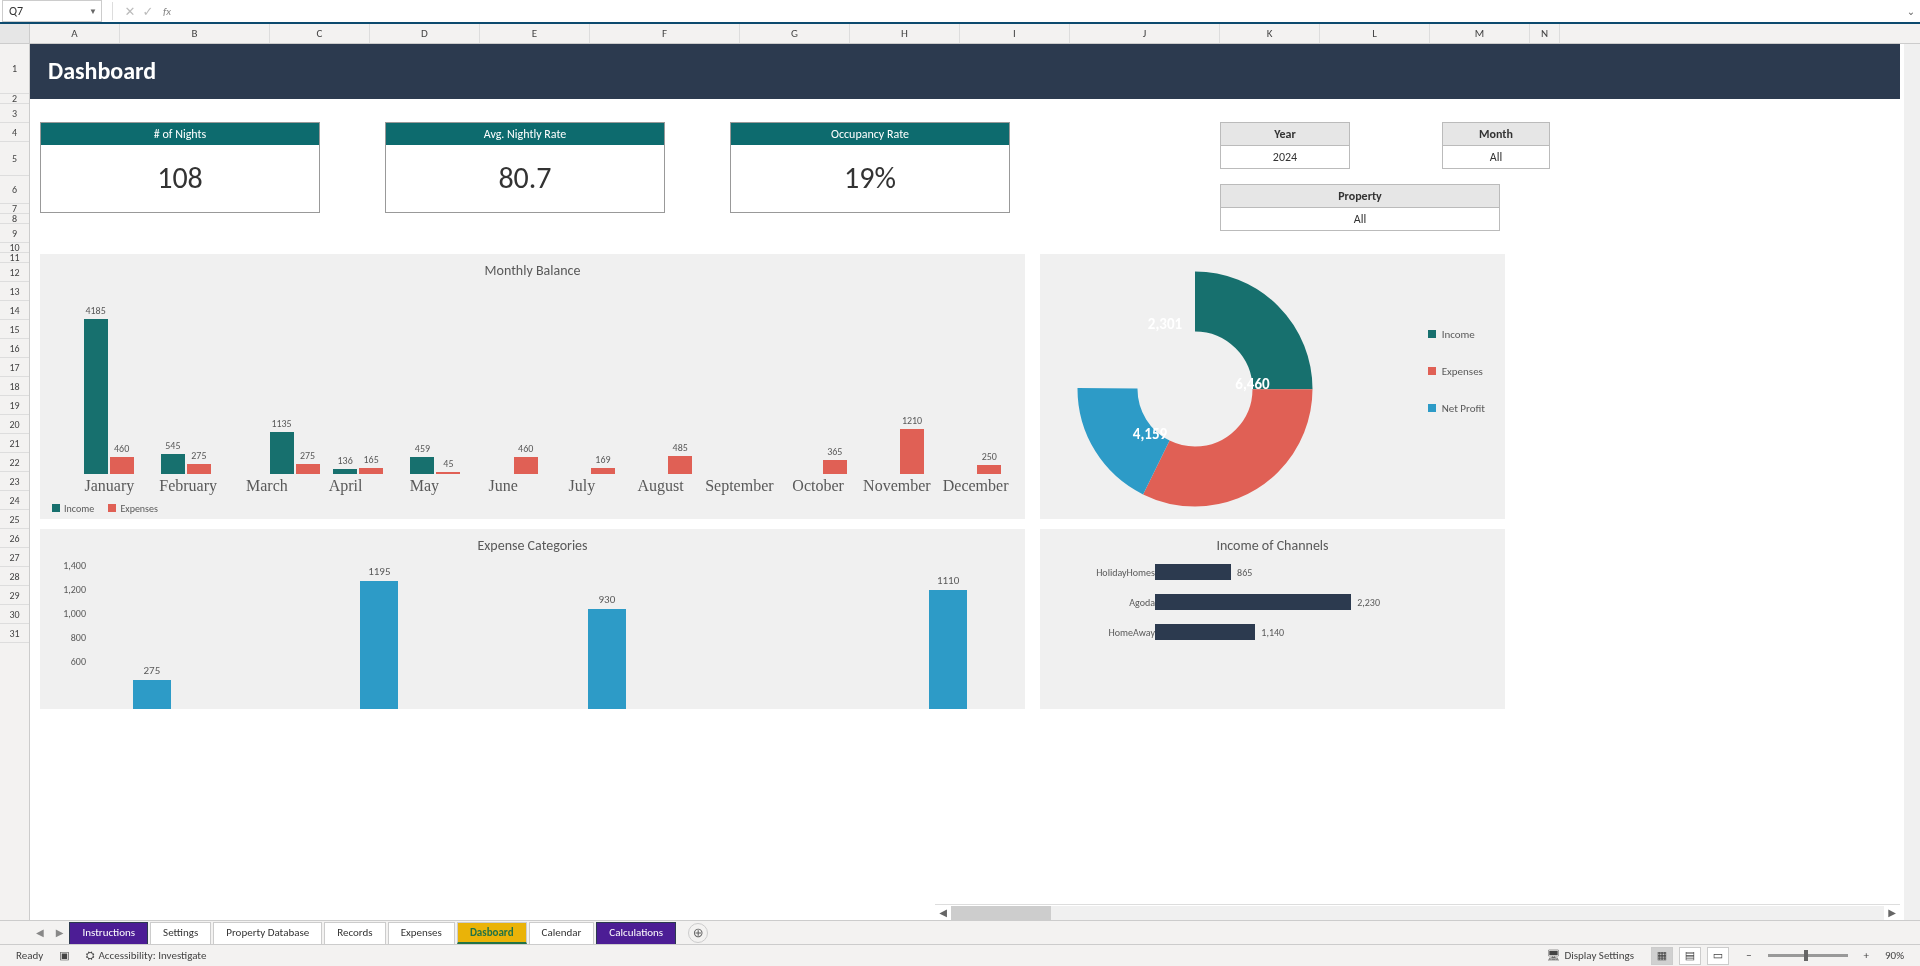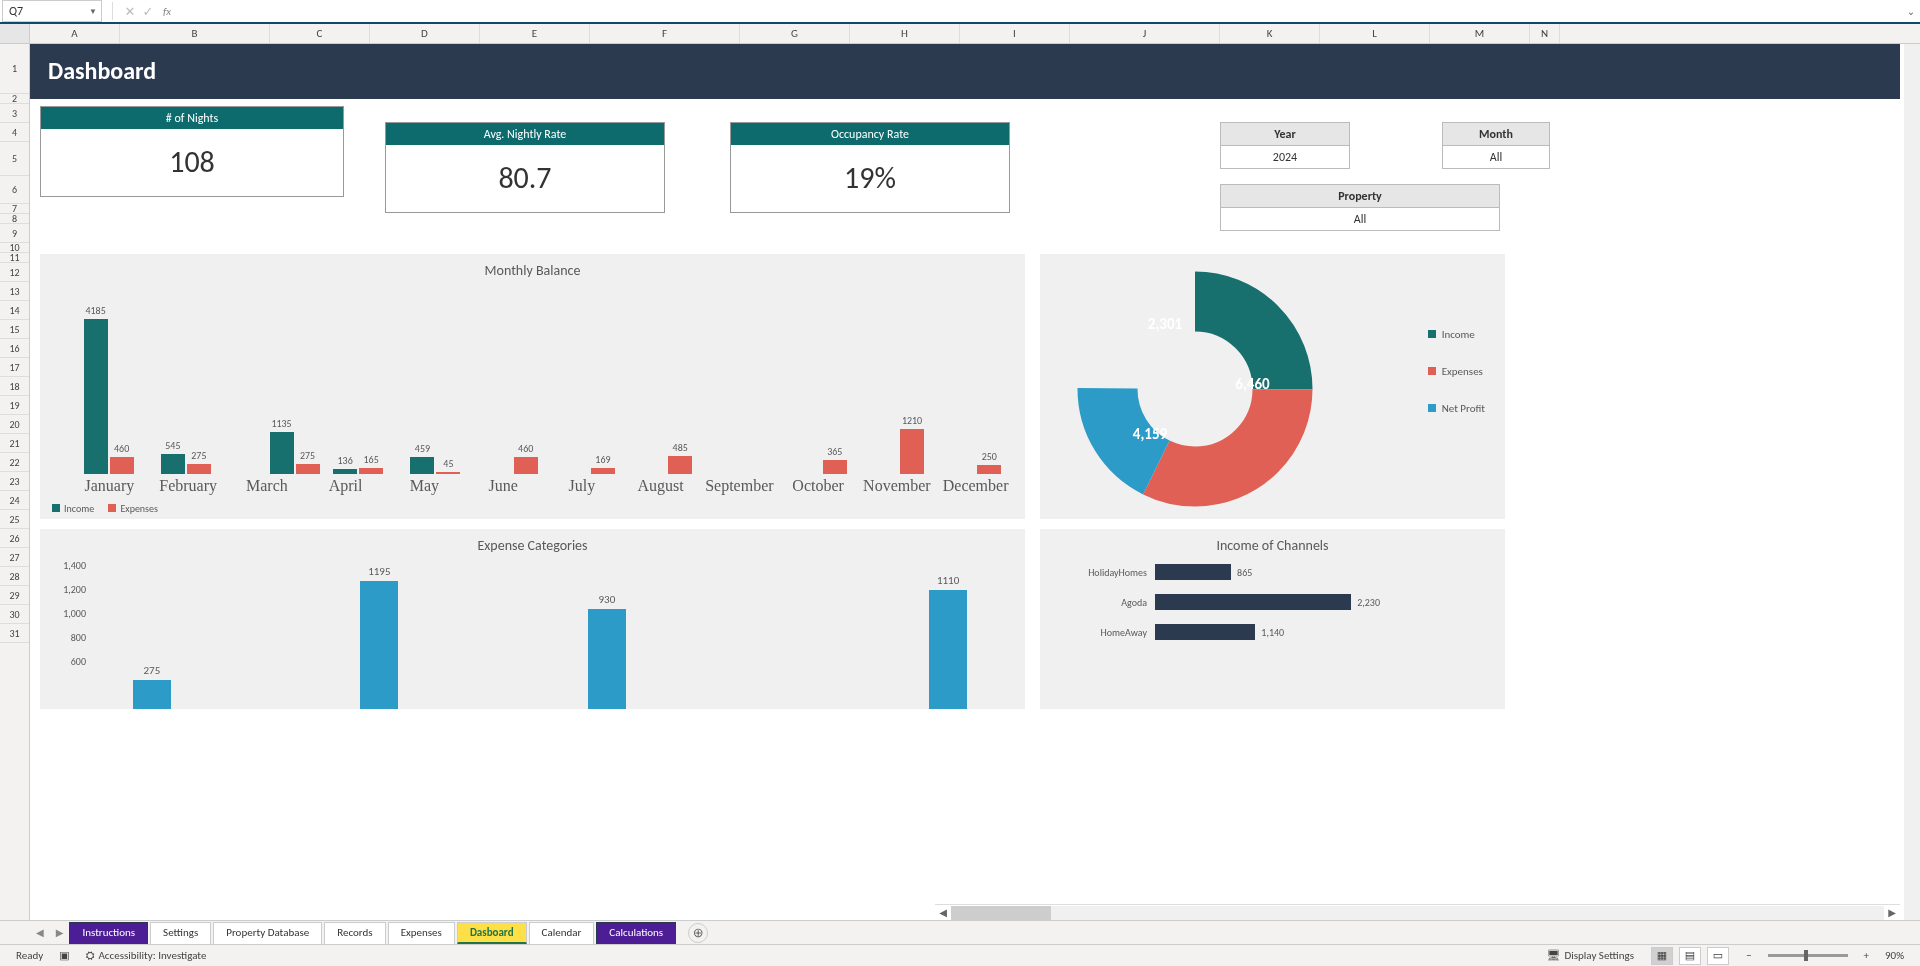--- a/index.html
+++ b/index.html
@@ -60,38 +60,38 @@
 
 .ec-yaxis { position: absolute; left: 10px; top: 30px; bottom: 10px; width: 40px; }
 .ec-yaxis div { position: absolute; right: 4px; font-size: 10px; color: #595959; }
 .ec-bars { position: absolute; left: 55px; right: 20px; top: 30px; bottom: 0; display: flex; align-items: flex-end; justify-content: space-around; }
 .ec-bar { width: 38px; background: #2d9bc7; position: relative; }
 .ec-bar-label { position: absolute; top: -16px; left: 50%; transform: translateX(-50%); font-size: 11px; color: #595959; }
 
 
 .ic-rows { position: absolute; left: 10px; right: 20px; top: 35px; }
 .ic-row { display: flex; align-items: center; margin-bottom: 14px; }
-.ic-label { width: 105px; text-align: right; font-size: 10px; color: #595959; padding-right: 8px; }
+.ic-label { width: 105px; text-align: right; font-size: 10px; color: #595959; }
 .ic-bar { height: 16px; background: #2c3a4f; }
 .ic-val { font-size: 10px; color: #595959; margin-left: 6px; }
 
 
 .hscroll { position: absolute; left: 0; right: 20px; bottom: -1px; height: 16px; display: flex; align-items: center; border-top: 1px solid #ddd; background: #fff; }
 .hscroll .arrow { width: 16px; text-align: center; color: #666; font-size: 10px; }
 .hscroll .track { flex: 1; height: 14px; background: #f0f0f0; position: relative; }
 .hscroll .thumb { position: absolute; left: 0; width: 100px; height: 100%; background: #cdcdcd; }
 
 .vscroll { position: absolute; right: 0; top: 0; bottom: 0; width: 16px; background: #f0f0f0; }
 
 
 .tab-bar { height: 24px; background: #f3f2f1; display: flex; align-items: center; border-top: 1px solid #ccc; padding-left: 30px; }
 .tab-nav { color: #888; font-size: 10px; padding: 0 6px; }
 .tab { padding: 3px 12px; font-size: 11px; background: #fff; border: 1px solid #ccc; border-bottom: none; margin-right: 2px; cursor: pointer; }
 .tab.dark { background: #4c1d95; color: #fff; border-color: #2c3a4f; }
-.tab.active { border-bottom: 2px solid #217346; color: #217346; font-weight: 600; background: #fde047; }
+.tab.active { border-bottom: 2px solid #217346; color: #217346; font-weight: 600; background: #eab308; }
 .tab-add { width: 20px; height: 20px; border: 1px solid #ccc; border-radius: 50%; text-align: center; line-height: 17px; margin-left: 10px; color: #666; font-size: 13px; }
 
 
 .status-bar { height: 22px; background: #f3f2f1; border-top: 1px solid #ccc; display: flex; align-items: center; padding: 0 8px; font-size: 11px; color: #444; }
 .status-bar .spacer { flex: 1; }
 .sb-item { margin: 0 8px; display: flex; align-items: center; gap: 4px; }
 .view-btn { width: 22px; height: 18px; border: 1px solid #ccc; background: #fff; margin: 0 1px; display: inline-flex; align-items: center; justify-content: center; }
 .view-btn.active { background: #d0d0d0; }
 .zoom-slider { width: 80px; height: 3px; background: #999; position: relative; margin: 0 8px; }
 .zoom-slider .handle { position: absolute; left: 36px; top: -4px; width: 4px; height: 11px; background: #666; }
@@ -163,21 +163,21 @@
     <div class="rh">29</div>
     <div class="rh">30</div>
     <div class="rh">31</div>
   </div>
 
   <div class="sheet">
     <div class="vscroll"></div>
 
     <div class="dash-title">Dashboard</div>
 
-    <div class="kpi" style="left:10px;top:62px;width:304px">
+    <div class="kpi" style="left:10px;top:78px;width:280px">
       <div class="kpi-h"># of Nights</div>
       <div class="kpi-v">108</div>
     </div>
     <div class="kpi" style="left:355px;top:78px;width:280px">
       <div class="kpi-h">Avg. Nightly Rate</div>
       <div class="kpi-v">80.7</div>
     </div>
     <div class="kpi" style="left:700px;top:78px;width:280px">
       <div class="kpi-h">Occupancy Rate</div>
       <div class="kpi-v">19%</div>

